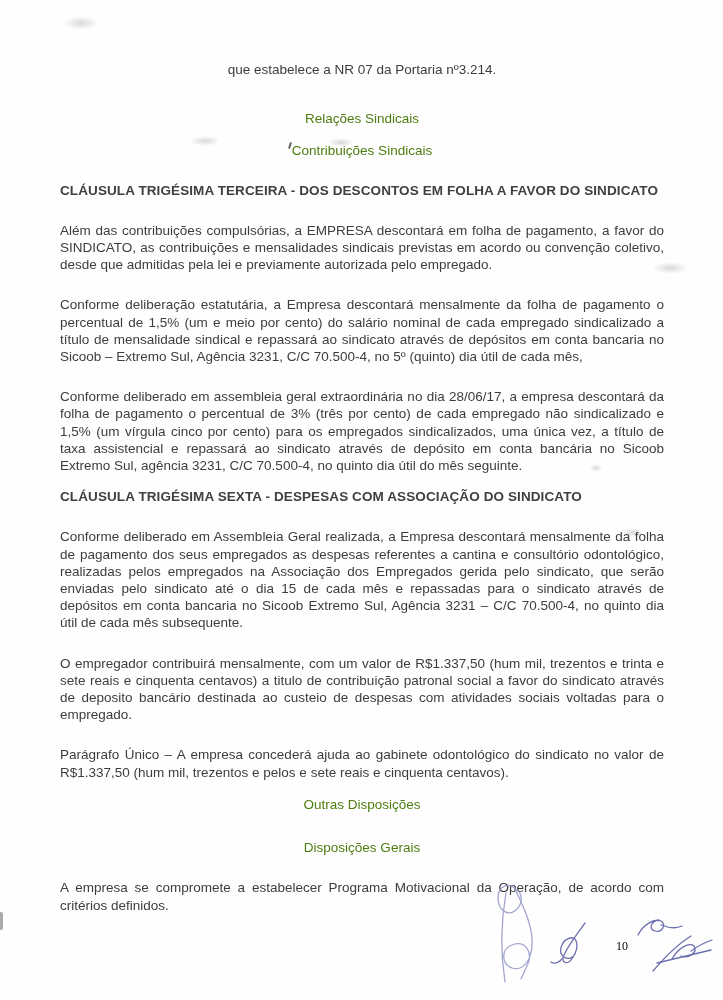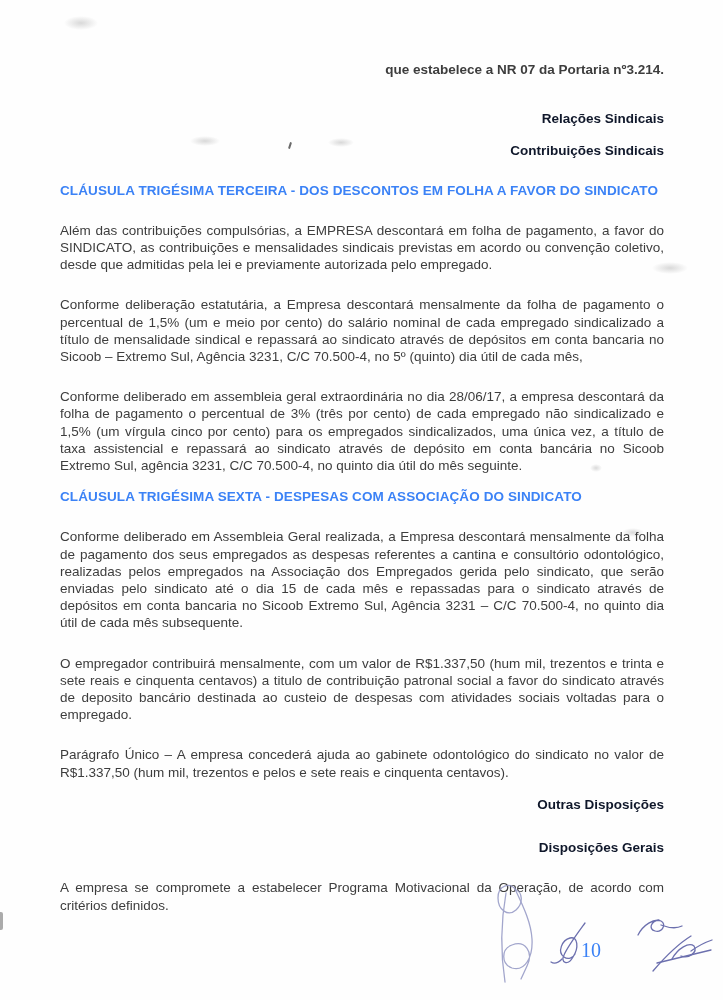--- a/index.html
+++ b/index.html
@@ -19,32 +19,32 @@
     left: 60px; top: 61px;
     width: 604px;
     color: #3d3d3d;
     font-size: 13.5px;
     line-height: 17.2px;
   }
   .para {
     text-align: justify;
     margin: 10px 0 0 0;
   }
-  .intro { margin-top: 0; text-align: right; font-weight: bold; }
+  .intro { margin-top: 0; text-align: center; }
   .clause-h {
     font-weight: bold;
-    color: #3b82f6;
+    color: #404040;
     margin: 14px 0 0 0;
     text-align: left;
     letter-spacing: 0.1px;
   }
   .center-h {
-    font-weight: bold;
-    color: #0f172a;
-    text-align: right;
+    font-weight: normal;
+    color: #4d7c0f;
+    text-align: center;
     margin: 15px 0 0 0;
   }
   .center-h.first { margin-top: 32px; }
   .center-h.gap-top { margin-top: 26px; }
   .sp-after-center { margin-top: 22px; }
   .sp-after-para { margin-top: 23px; }
 
   
   .tick {
     position: absolute;
@@ -66,24 +66,24 @@
     border-radius: 0 2px 2px 0;
   }
 
   .sig-layer {
     position: absolute;
     left: 478px; top: 876px;
     width: 245px; height: 124px;
   }
   .page-number {
     position: absolute;
-    left: 581px; top: 939px;
+    left: 616px; top: 939px;
     font-family: "Liberation Serif", "DejaVu Serif", serif;
-    font-size: 20px;
-    color: #3b82f6;
+    font-size: 12px;
+    color: #000000;
   }
 </style>
 </head>
 <body>
 
 <div class="page">
 
   <div class="smudge" style="left:64px; top:16px; width:34px; height:14px;"></div>
   <div class="smudge" style="left:190px; top:136px; width:30px; height:10px;"></div>
   <div class="smudge" style="left:328px; top:138px; width:26px; height:9px;"></div>

